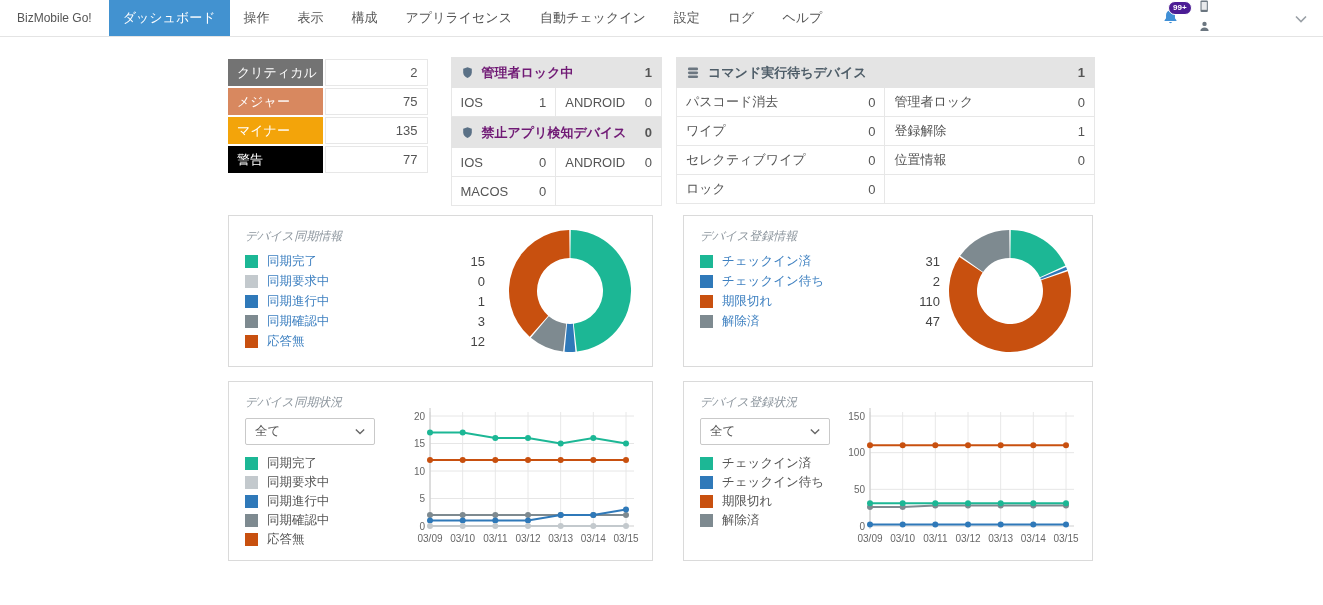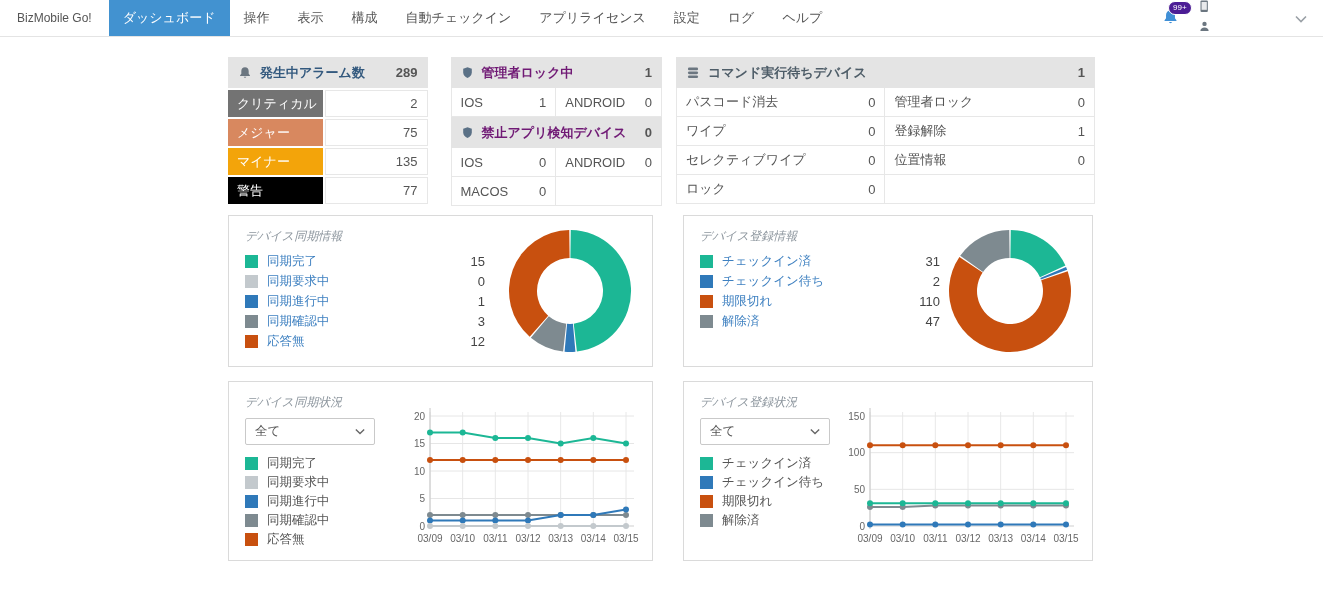--- a/index.html
+++ b/index.html
@@ -10,21 +10,21 @@
     font-family:"Liberation Sans", sans-serif;
   }
   
   .navbar { display:flex; align-items:stretch; height:37px; border-bottom:1px solid #e4e4e4; background:#fff; }
   .logo { padding:0 17px; font-size:12px; color:#555; display:flex; align-items:center; white-space:nowrap; }
   .nav-tabs { display:flex; }
   .nav-tab { padding:0 14px; font-size:13px; color:#555; display:flex; align-items:center; white-space:nowrap; cursor:pointer; }
   .nav-tab.active { background:#4292d0; color:#fff; }
   .nav-right { margin-left:auto; display:flex; align-items:center; padding-right:16px; }
   .bell-wrap { position:relative; margin-right:18px; margin-top:3px; }
-  .badge { position:absolute; top:-8px; left:6px; background:#4c1d95; color:#fff; font-size:8px; font-weight:normal;
+  .badge { position:absolute; top:-8px; left:6px; background:#4c1d95; color:#fff; font-size:8px; font-weight:bold;
            padding:2px 4px; border-radius:8px; border:1px solid #fff; line-height:1; }
   .device-user { display:flex; flex-direction:column; align-items:center; gap:1px; }
   .nav-chevron { margin-left:84px; display:flex; align-items:center; }
   
   .content { padding:20px 0 0 228px; width:1095px; }
   .cards-row { display:flex; align-items:flex-start; }
   .card-alarms { width:200px; }
   .card-lock { width:212px; margin-left:23px; }
   .card-commands { width:420px; margin-left:14px; }
   
@@ -72,22 +72,22 @@
 </head>
 <body>
 
 <div class="navbar">
   <div class="logo">BizMobile Go!</div>
   <div class="nav-tabs">
     <div class="nav-tab active">ダッシュボード</div>
     <div class="nav-tab">操作</div>
     <div class="nav-tab">表示</div>
     <div class="nav-tab">構成</div>
+    <div class="nav-tab">アプリライセンス</div>
     <div class="nav-tab">自動チェックイン</div>
-    <div class="nav-tab">アプリライセンス</div>
     <div class="nav-tab">設定</div>
     <div class="nav-tab">ログ</div>
     <div class="nav-tab">ヘルプ</div>
   </div>
   <div class="nav-right">
     <div class="bell-wrap">
       <span>
         <svg width="17" height="17" viewBox="0 0 16 16">
             <path fill="#3f8fd6" d="M8 1.3c-2.6 0-4.2 1.9-4.2 4.4v3.1L2.4 10.6v.8h11.2v-.8L12.2 8.8V5.7C12.2 3.2 10.6 1.3 8 1.3z"></path>
             <path fill="#3f8fd6" d="M6.5 12.3a1.6 1.6 0 0 0 3 0z"></path>
@@ -117,30 +117,20 @@
       </span>
     </div>
   </div>
 </div>
 
 <div class="content">
 
   <div class="cards-row">
 
     <div class="card-alarms">
-      <div class="stat-header">
-        <span class="hdr-icon">
-          <svg width="14" height="14" viewBox="0 0 16 16">
-              <path fill="#6b7680" d="M8 1.3c-2.6 0-4.2 1.9-4.2 4.4v3.1L2.4 10.6v.8h11.2v-.8L12.2 8.8V5.7C12.2 3.2 10.6 1.3 8 1.3z"></path>
-              <path fill="#6b7680" d="M6.5 12.3a1.6 1.6 0 0 0 3 0z"></path>
-            </svg>
-        </span>
-        <span class="hdr-title navy">発生中アラーム数</span>
-        <span class="hdr-total">289</span>
-      </div>
       <div class="alarm-row">
         <div class="alarm-label" style="background-color: #737373;">クリティカル</div>
         <div class="alarm-value">2</div>
       </div>
       <div class="alarm-row">
         <div class="alarm-label" style="background-color: rgb(216, 136, 95);">メジャー</div>
         <div class="alarm-value">75</div>
       </div>
       <div class="alarm-row">
         <div class="alarm-label" style="background-color: rgb(243, 164, 10);">マイナー</div>

